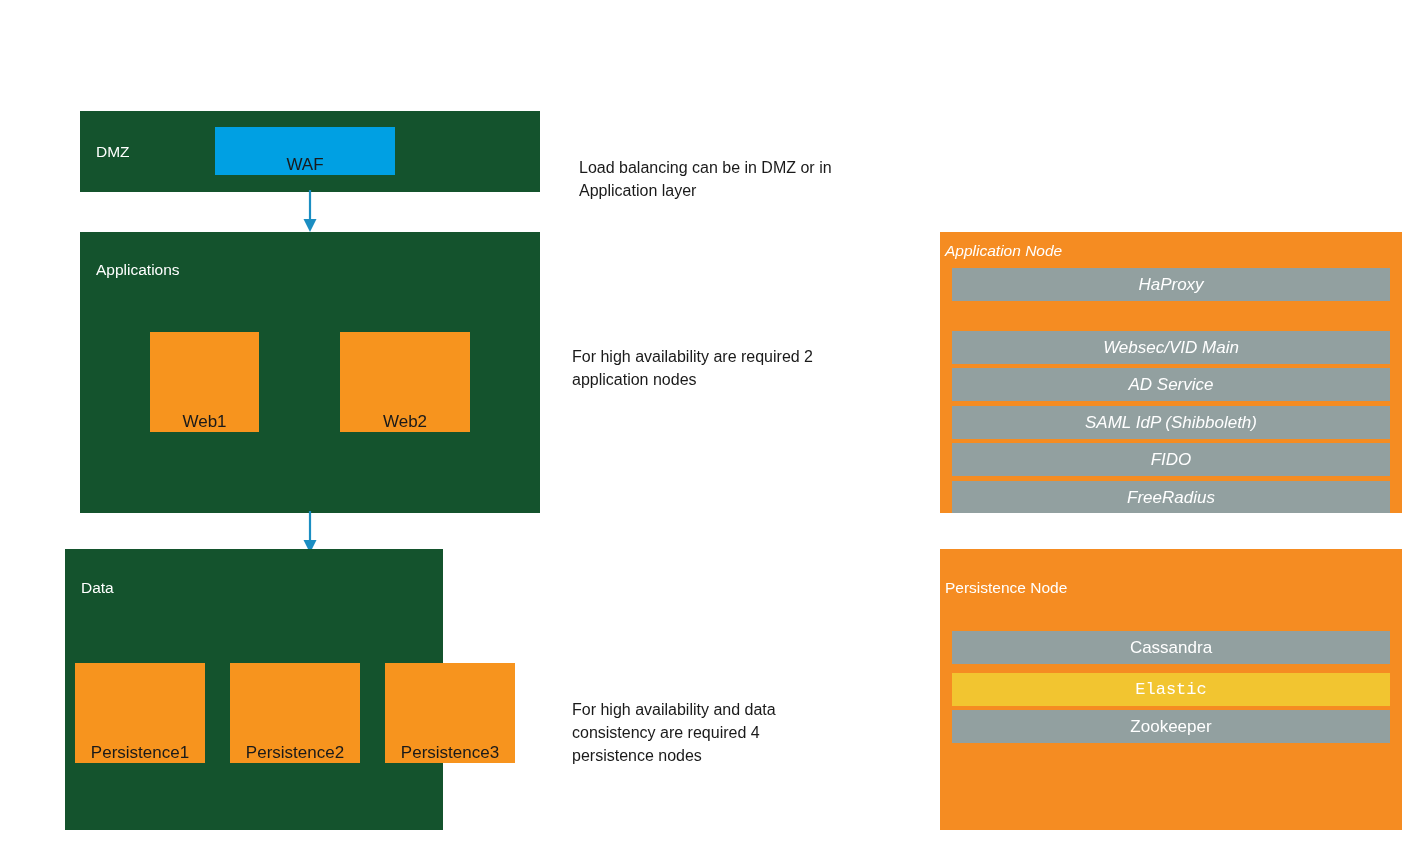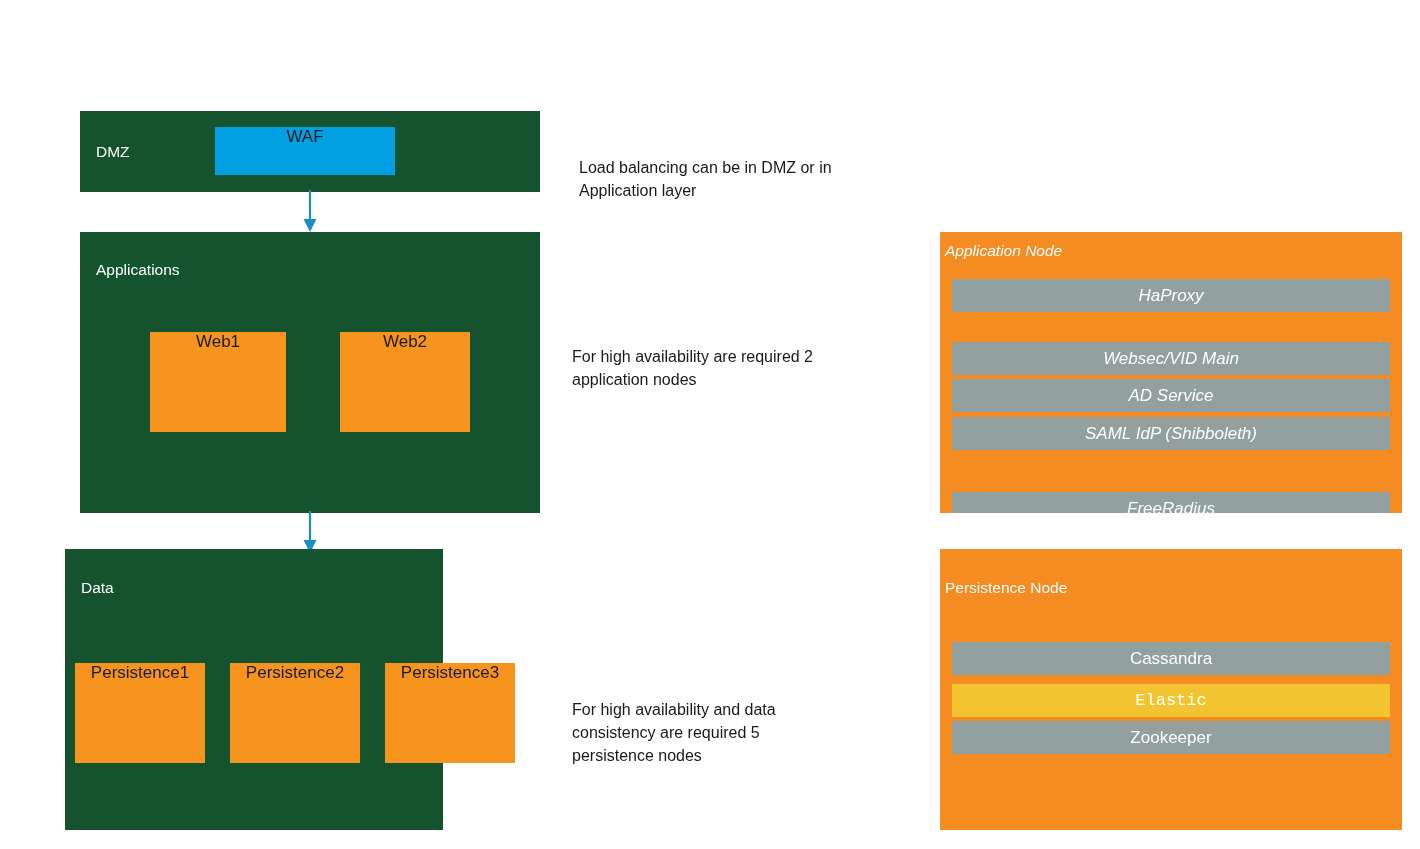--- a/index.html
+++ b/index.html
@@ -47,21 +47,21 @@
     font-size: 15.5px;
     line-height: 1;
     white-space: nowrap;
   }
 
   
   .box {
     position: absolute;
     box-sizing: border-box;
     display: flex;
-    align-items: flex-start;
+    align-items: flex-end;
     justify-content: center;
     text-align: center;
   }
   .box-waf {
     background: #00a0e3;
     color: #1a1a1a;
     font-size: 17px;
   }
   .box-orange {
     background: #f7941e;
@@ -70,21 +70,20 @@
   }
   .bar {
     position: absolute;
     box-sizing: border-box;
     display: flex;
     align-items: center;
     justify-content: center;
     text-align: center;
     color: #ffffff;
     font-size: 17px;
-    margin-top: 11px;
   }
   .bar-gray { background: #92a0a0; }
   .bar-yellow { background: #f2c530; font-family: Liberation Mono, monospace; }
 
   
   .annotation {
     position: absolute;
     color: #1a1a1a;
     font-size: 16px;
     line-height: 1.45;
@@ -109,21 +108,21 @@
     </div>
   </div>
 
   <svg class="arrow" style="left:296px; top:190px;" width="28" height="44" viewBox="0 0 28 44">
     <line x1="14" y1="0" x2="14" y2="33" stroke="#1b8ec2" stroke-width="2.2"></line>
     <polygon points="14,42 7.5,29 20.5,29" fill="#1b8ec2"></polygon>
   </svg>
 
   <div class="zone" style="left:80px; top:232px; width:460px; height:281px;">
     <div class="zone-label" style="left:16px; top:30px;">Applications</div>
-    <div class="box box-orange" style="left:70px; top:100px; width:136px; height:100px;">
+    <div class="box box-orange" style="left:70px; top:100px; width:109px; height:100px;">
       <span>Web1</span>
     </div>
     <div class="box box-orange" style="left:260px; top:100px; width:130px; height:100px;">
       <span>Web2</span>
     </div>
   </div>
 
   <svg class="arrow" style="left:296px; top:511px;" width="28" height="44" viewBox="0 0 28 44">
     <line x1="14" y1="0" x2="14" y2="33" stroke="#1b8ec2" stroke-width="2.2"></line>
     <polygon points="14,42 7.5,29 20.5,29" fill="#1b8ec2"></polygon>
@@ -142,37 +141,40 @@
     </div>
   </div>
 
   <div class="annotation" style="left:563px; top:156px; width:310px;">Load balancing can be in DMZ or in
 Application layer</div>
 
   <div class="annotation" style="left:556px; top:345px; width:310px;">For high availability are required 2
 application nodes</div>
 
   <div class="annotation" style="left:556px; top:698px; width:310px;">For high availability and data
-consistency are required 5
+consistency are required 4
 persistence nodes</div>
 
   <div class="node-panel" style="left:940px; top:232px; width:462px; height:281px;font-style:italic;">
     <div class="node-label" style="left:5px; top:11px;">Application Node</div>
 
     <div class="bar bar-gray" style="left:12px; top:36px; width:438px; height:33px;">
       <span>HaProxy</span>
     </div>
     <div class="bar bar-gray" style="left:12px; top:99px; width:438px; height:33px;">
       <span>Websec/VID Main</span>
     </div>
     <div class="bar bar-gray" style="left:12px; top:174px; width:438px; height:33px;">
       <span>SAML IdP (Shibboleth)</span>
     </div>
     <div class="bar bar-gray" style="left:12px; top:136px; width:438px; height:33px;">
       <span>AD Service</span>
+    </div>
+    <div class="bar bar-gray" style="left:12px; top:211px; width:438px; height:33px;">
+      <span>FIDO</span>
     </div>
     <div class="bar bar-gray" style="left:12px; top:249px; width:438px; height:33px;">
       <span>FreeRadius</span>
     </div>
   </div>
 
   <div class="node-panel" style="left:940px; top:549px; width:462px; height:281px;">
     <div class="node-label" style="left:5px; top:31px;">Persistence Node</div>
 
     <div class="bar bar-gray" style="left:12px; top:82px; width:438px; height:33px;">

